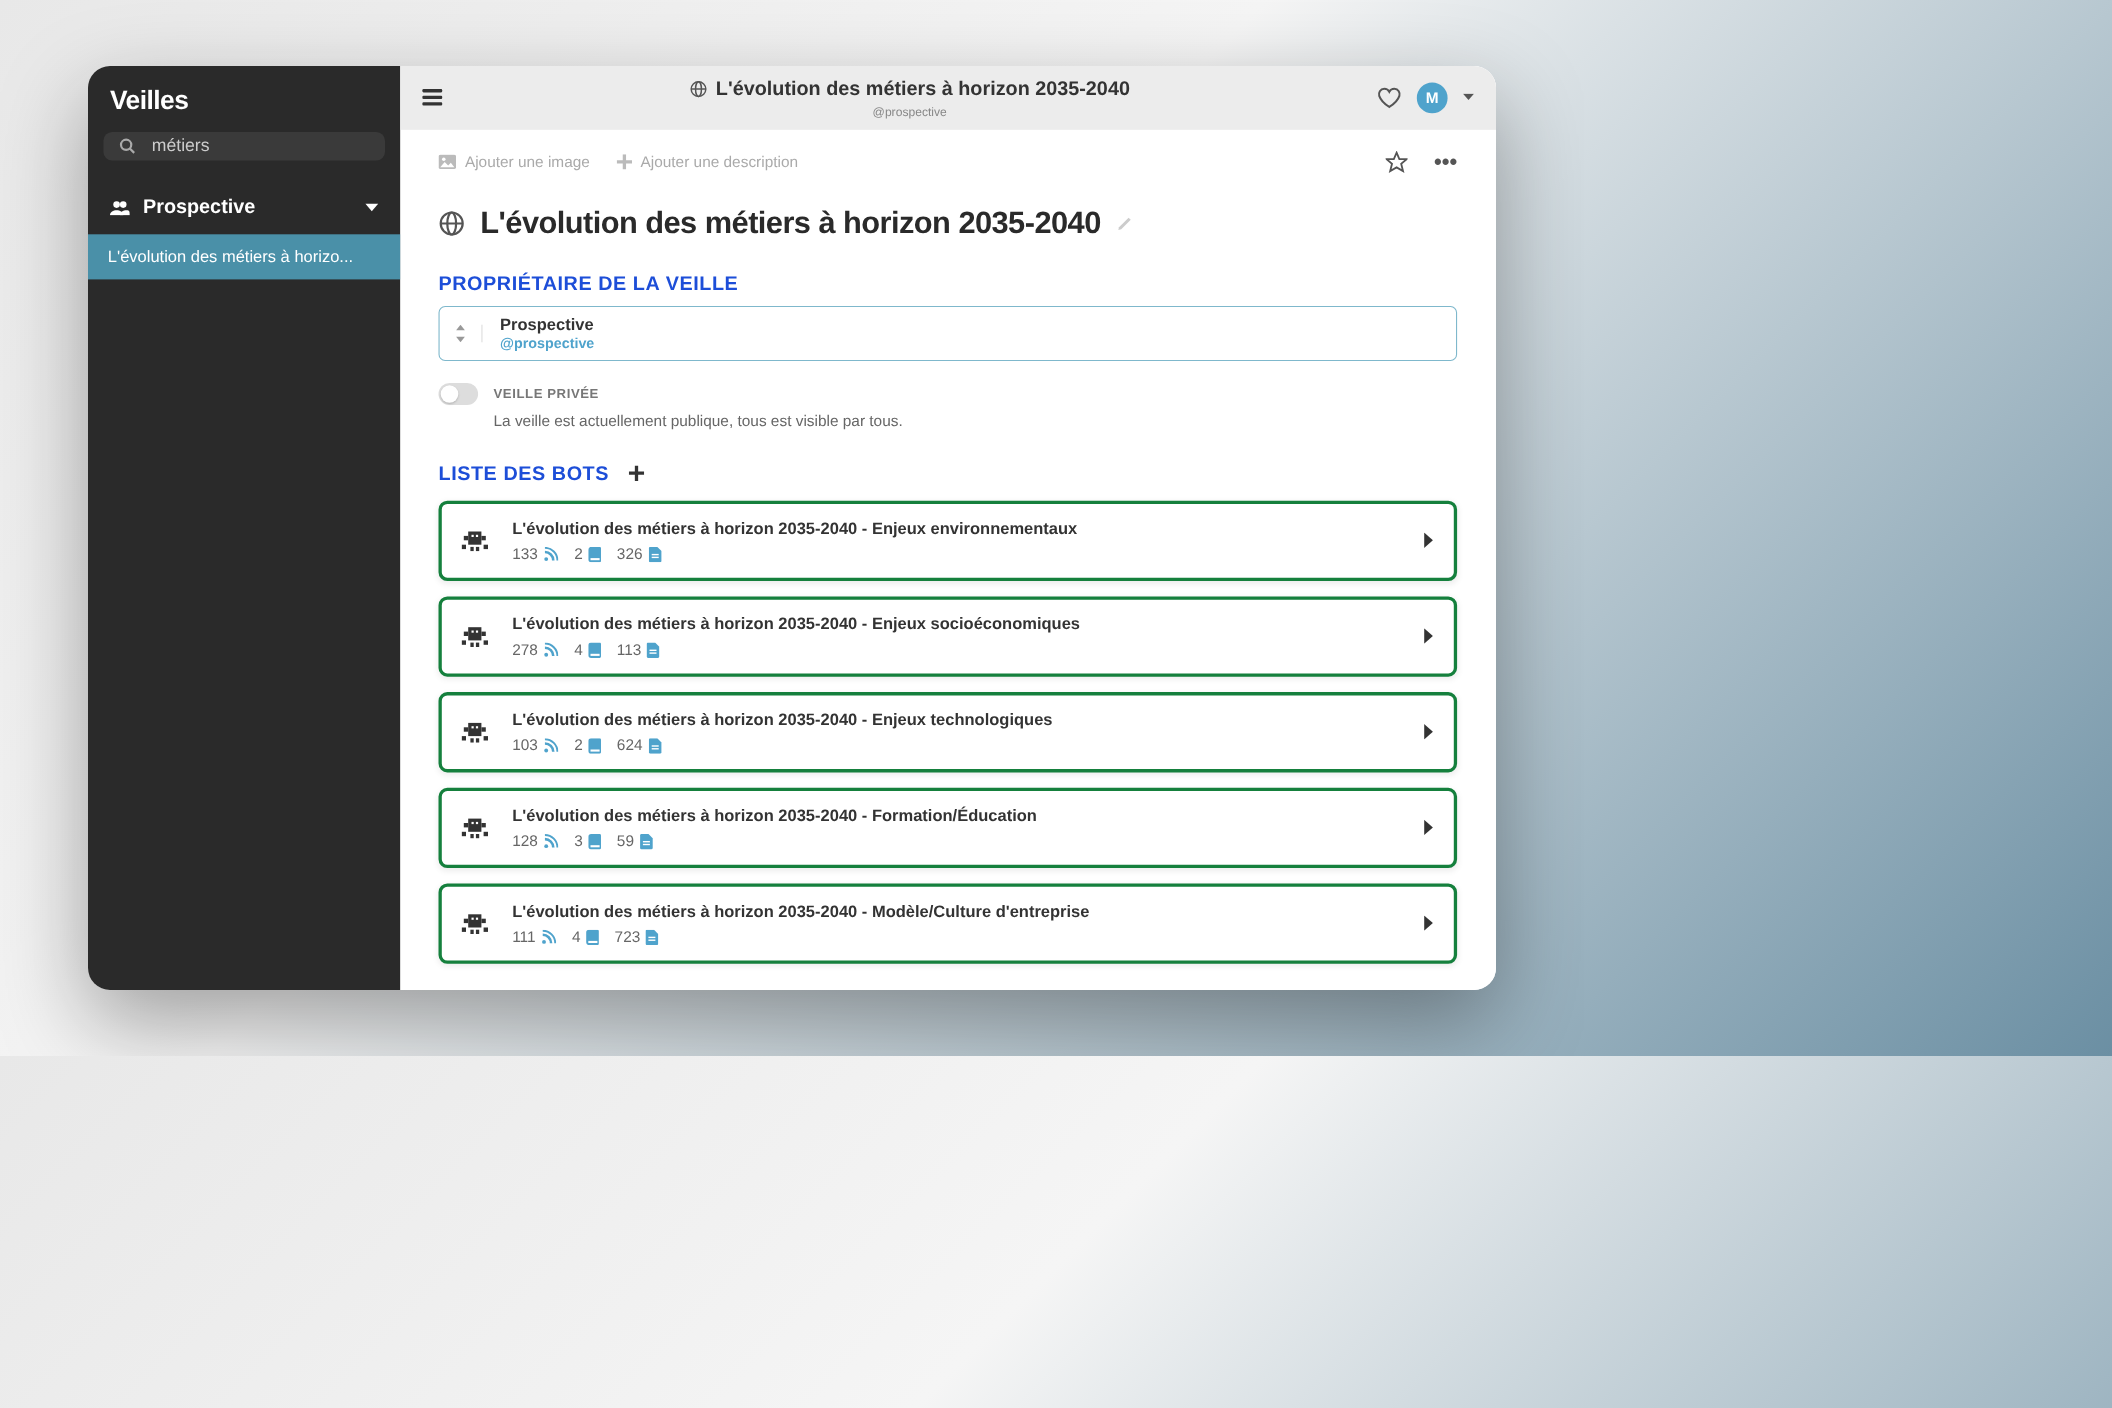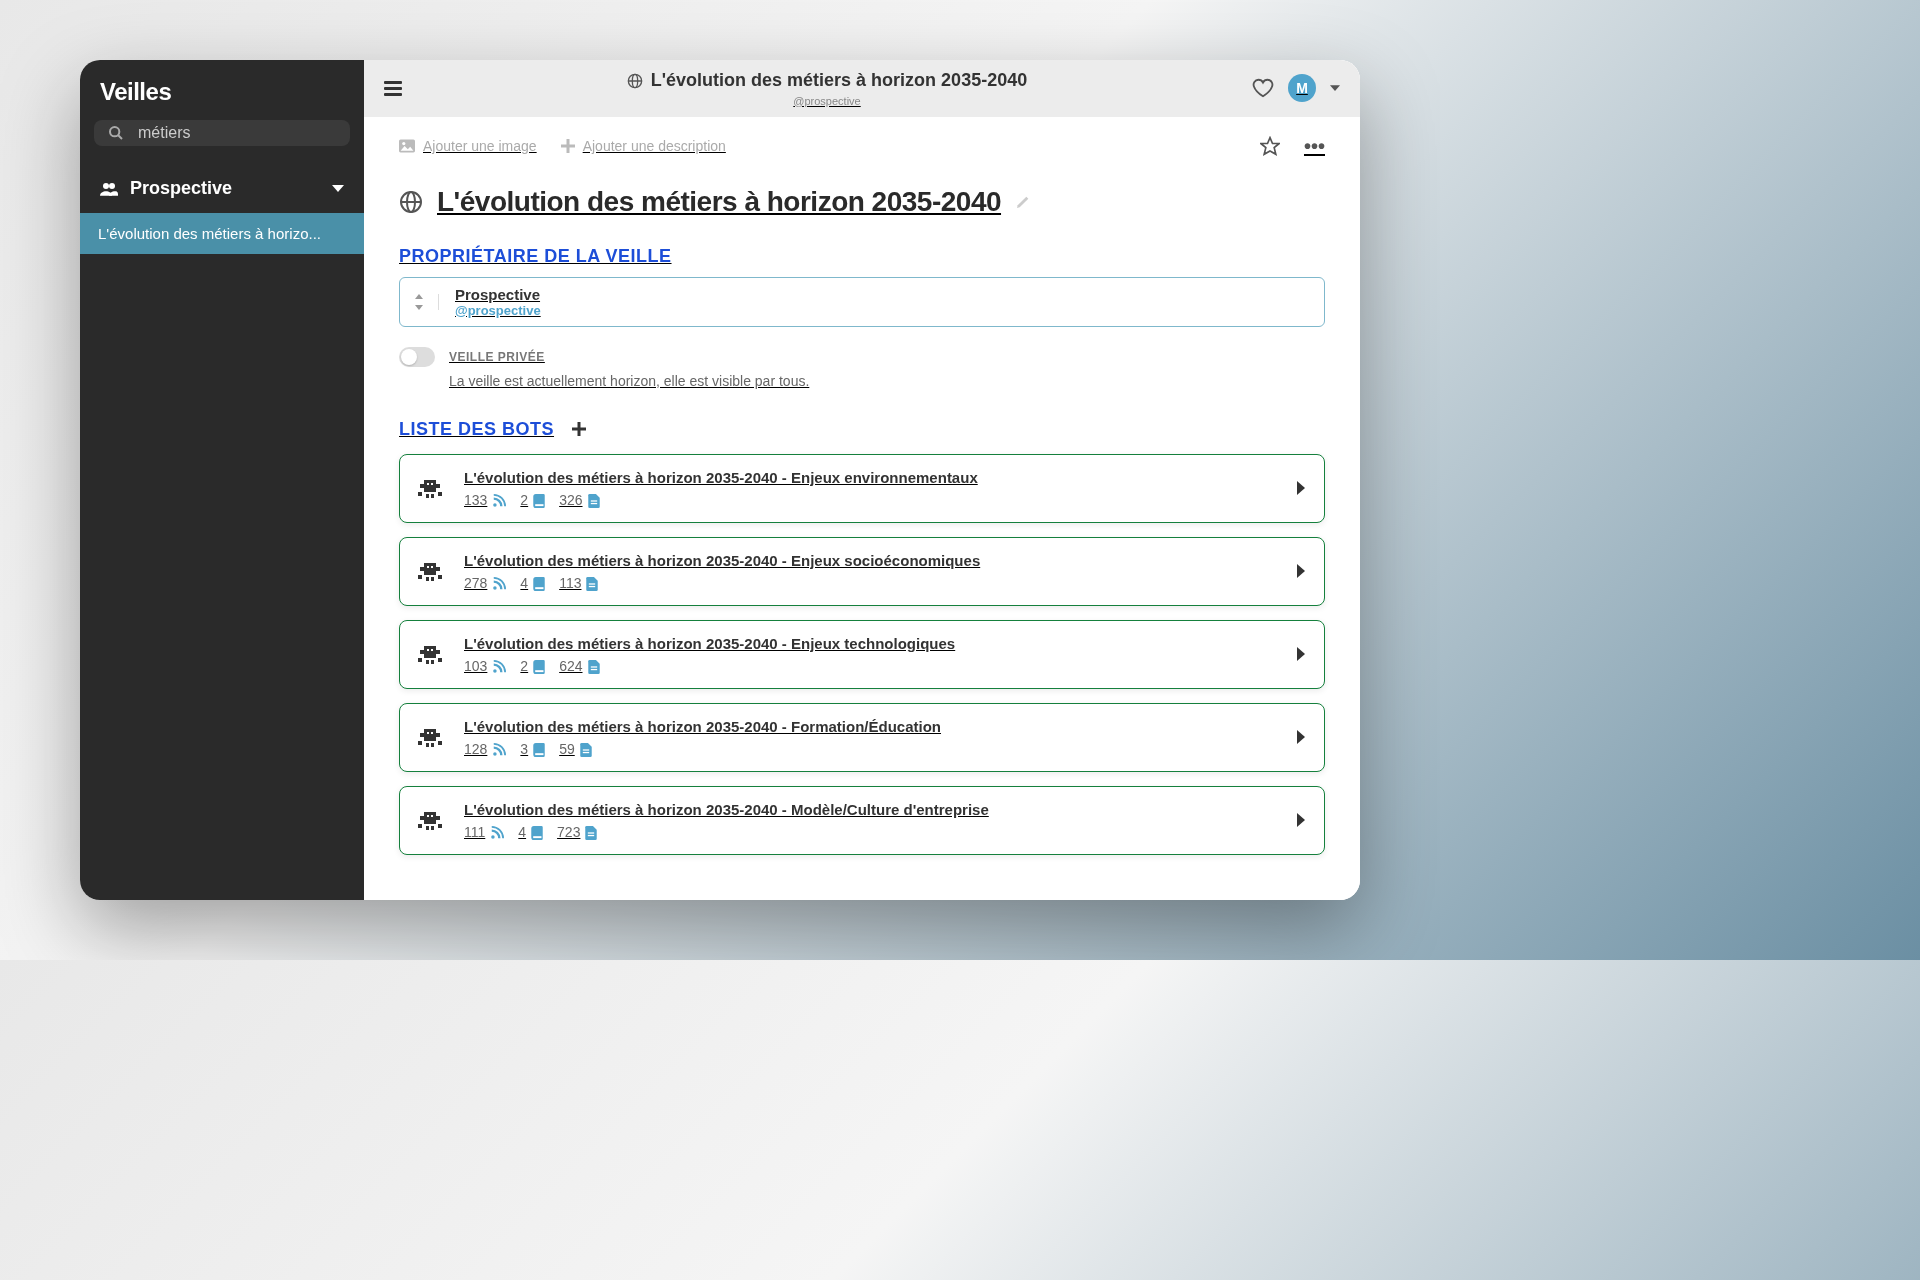--- a/index.html
+++ b/index.html
@@ -71,21 +71,20 @@
   overflow: hidden;
   text-overflow: ellipsis;
   cursor: pointer;
 }
 .main {
   flex: 1;
   display: flex;
   flex-direction: column;
   background: #fff;
   overflow: hidden;
-  text-decoration: underline;
 }
 .topbar {
   background: #ececec;
   display: flex;
   align-items: center;
   padding: 10px 20px;
   gap: 16px;
 }
 .hamburger { cursor: pointer; display:flex; flex-direction:column; gap:3px;}
 .hamburger div { width:18px; height:3px; background:#333; border-radius:1px;}
@@ -140,21 +139,21 @@
 .toggle::after {
   content:""; position:absolute; left:2px; top:2px;
   width:16px; height:16px; background:#fff; border-radius:50%;
   box-shadow:0 1px 2px rgba(0,0,0,0.2);
 }
 .toggle-label { font-size:12px; color:#777; letter-spacing:0.5px; font-weight:600;}
 .toggle-desc { font-size:14px; color:#666; margin-left:50px; margin-bottom:30px;}
 .bots-header { display:flex; align-items:center; gap:18px; margin-bottom:14px;}
 .bot-card {
   background:#fff;
-  border:1px solid #15803d;
+  border:3px solid #15803d;
   border-radius:8px;
   box-shadow: 0 2px 6px rgba(0,0,0,0.08);
   padding: 14px 18px;
   display:flex; align-items:center; gap:18px;
   margin-bottom:14px;
   cursor:pointer;
 }
 .bot-icon { font-size:22px; color:#333; width:28px; text-align:center;}
 .bot-body { flex:1; }
 .bot-title { font-weight:700; font-size:15px; color:#333; margin-bottom:6px;}
@@ -290,21 +289,21 @@
         <div>
           <div class="owner-name">Prospective</div>
           <div class="owner-handle">@prospective</div>
         </div>
       </div>
 
       <div class="toggle-row">
         <div class="toggle"></div>
         <div class="toggle-label">VEILLE PRIVÉE</div>
       </div>
-      <div class="toggle-desc">La veille est actuellement horizon, elle est visible par tous.</div>
+      <div class="toggle-desc">La veille est actuellement publique, tous est visible par tous.</div>
 
       <div class="bots-header">
         <div class="section-label" style="margin:0">LISTE DES BOTS</div>
         <span>
           <svg width="14" height="14" viewBox="0 0 14 14" stroke="#333" stroke-width="3">
               <line x1="7" y1="0" x2="7" y2="14"></line>
               <line x1="0" y1="7" x2="14" y2="7"></line>
             </svg>
         </span>
       </div>

